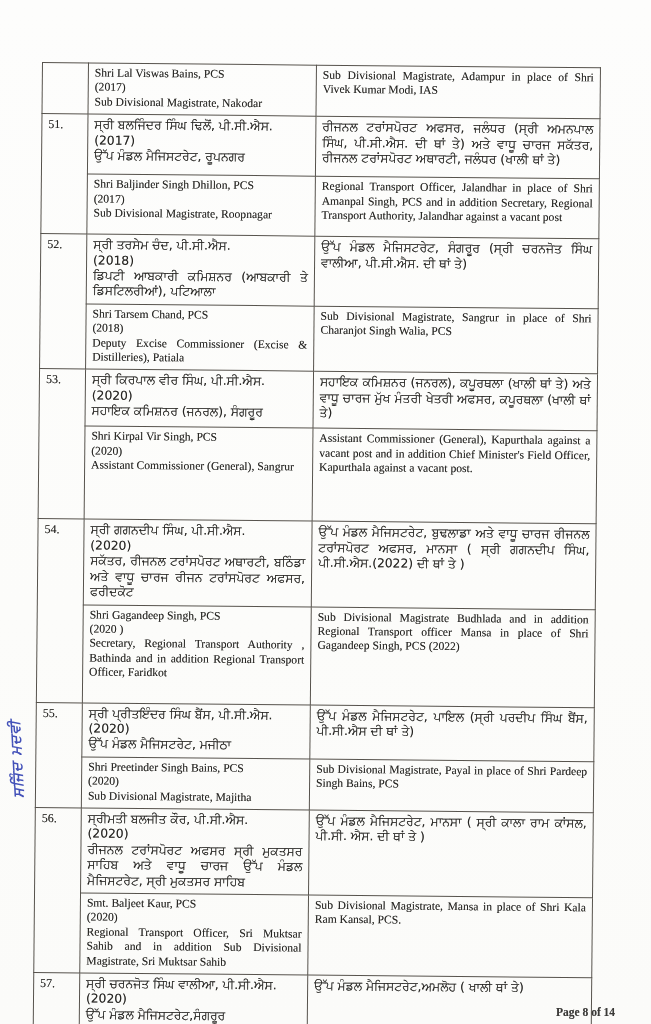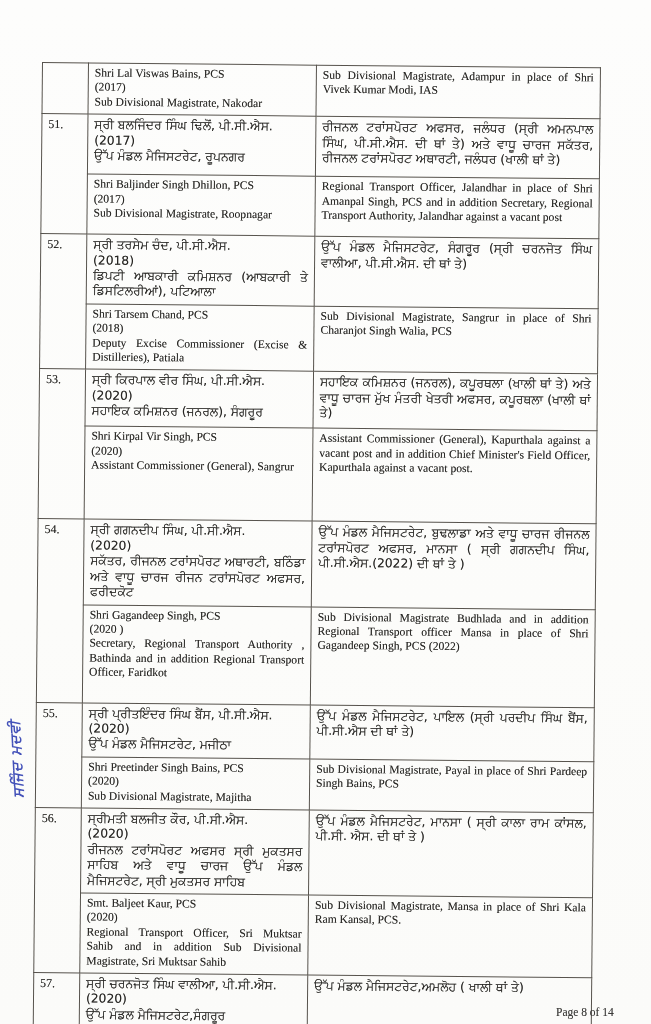--- a/index.html
+++ b/index.html
@@ -54,21 +54,21 @@
     font-style:italic;
     font-weight:bold;
     font-size:14.5px;
     letter-spacing:1px;
     white-space:nowrap;
     opacity:.88;
   }
   .page-footer{
     position:absolute;
     left:556px;top:1006px;
-    font-size:11.5px;font-weight:normal;color:#3b3a38;
+    font-size:11.5px;font-weight:bold;color:#3b3a38;
     font-family:"Liberation Serif", serif;
     text-shadow:0 0 0.3px rgba(40,40,40,.4);
   }
 </style>
 </head>
 <body>
 
 <div class="sheet">
 
   <div class="margin-note">ਸਜਿੰਦ ਮਦਵੀ</div>

